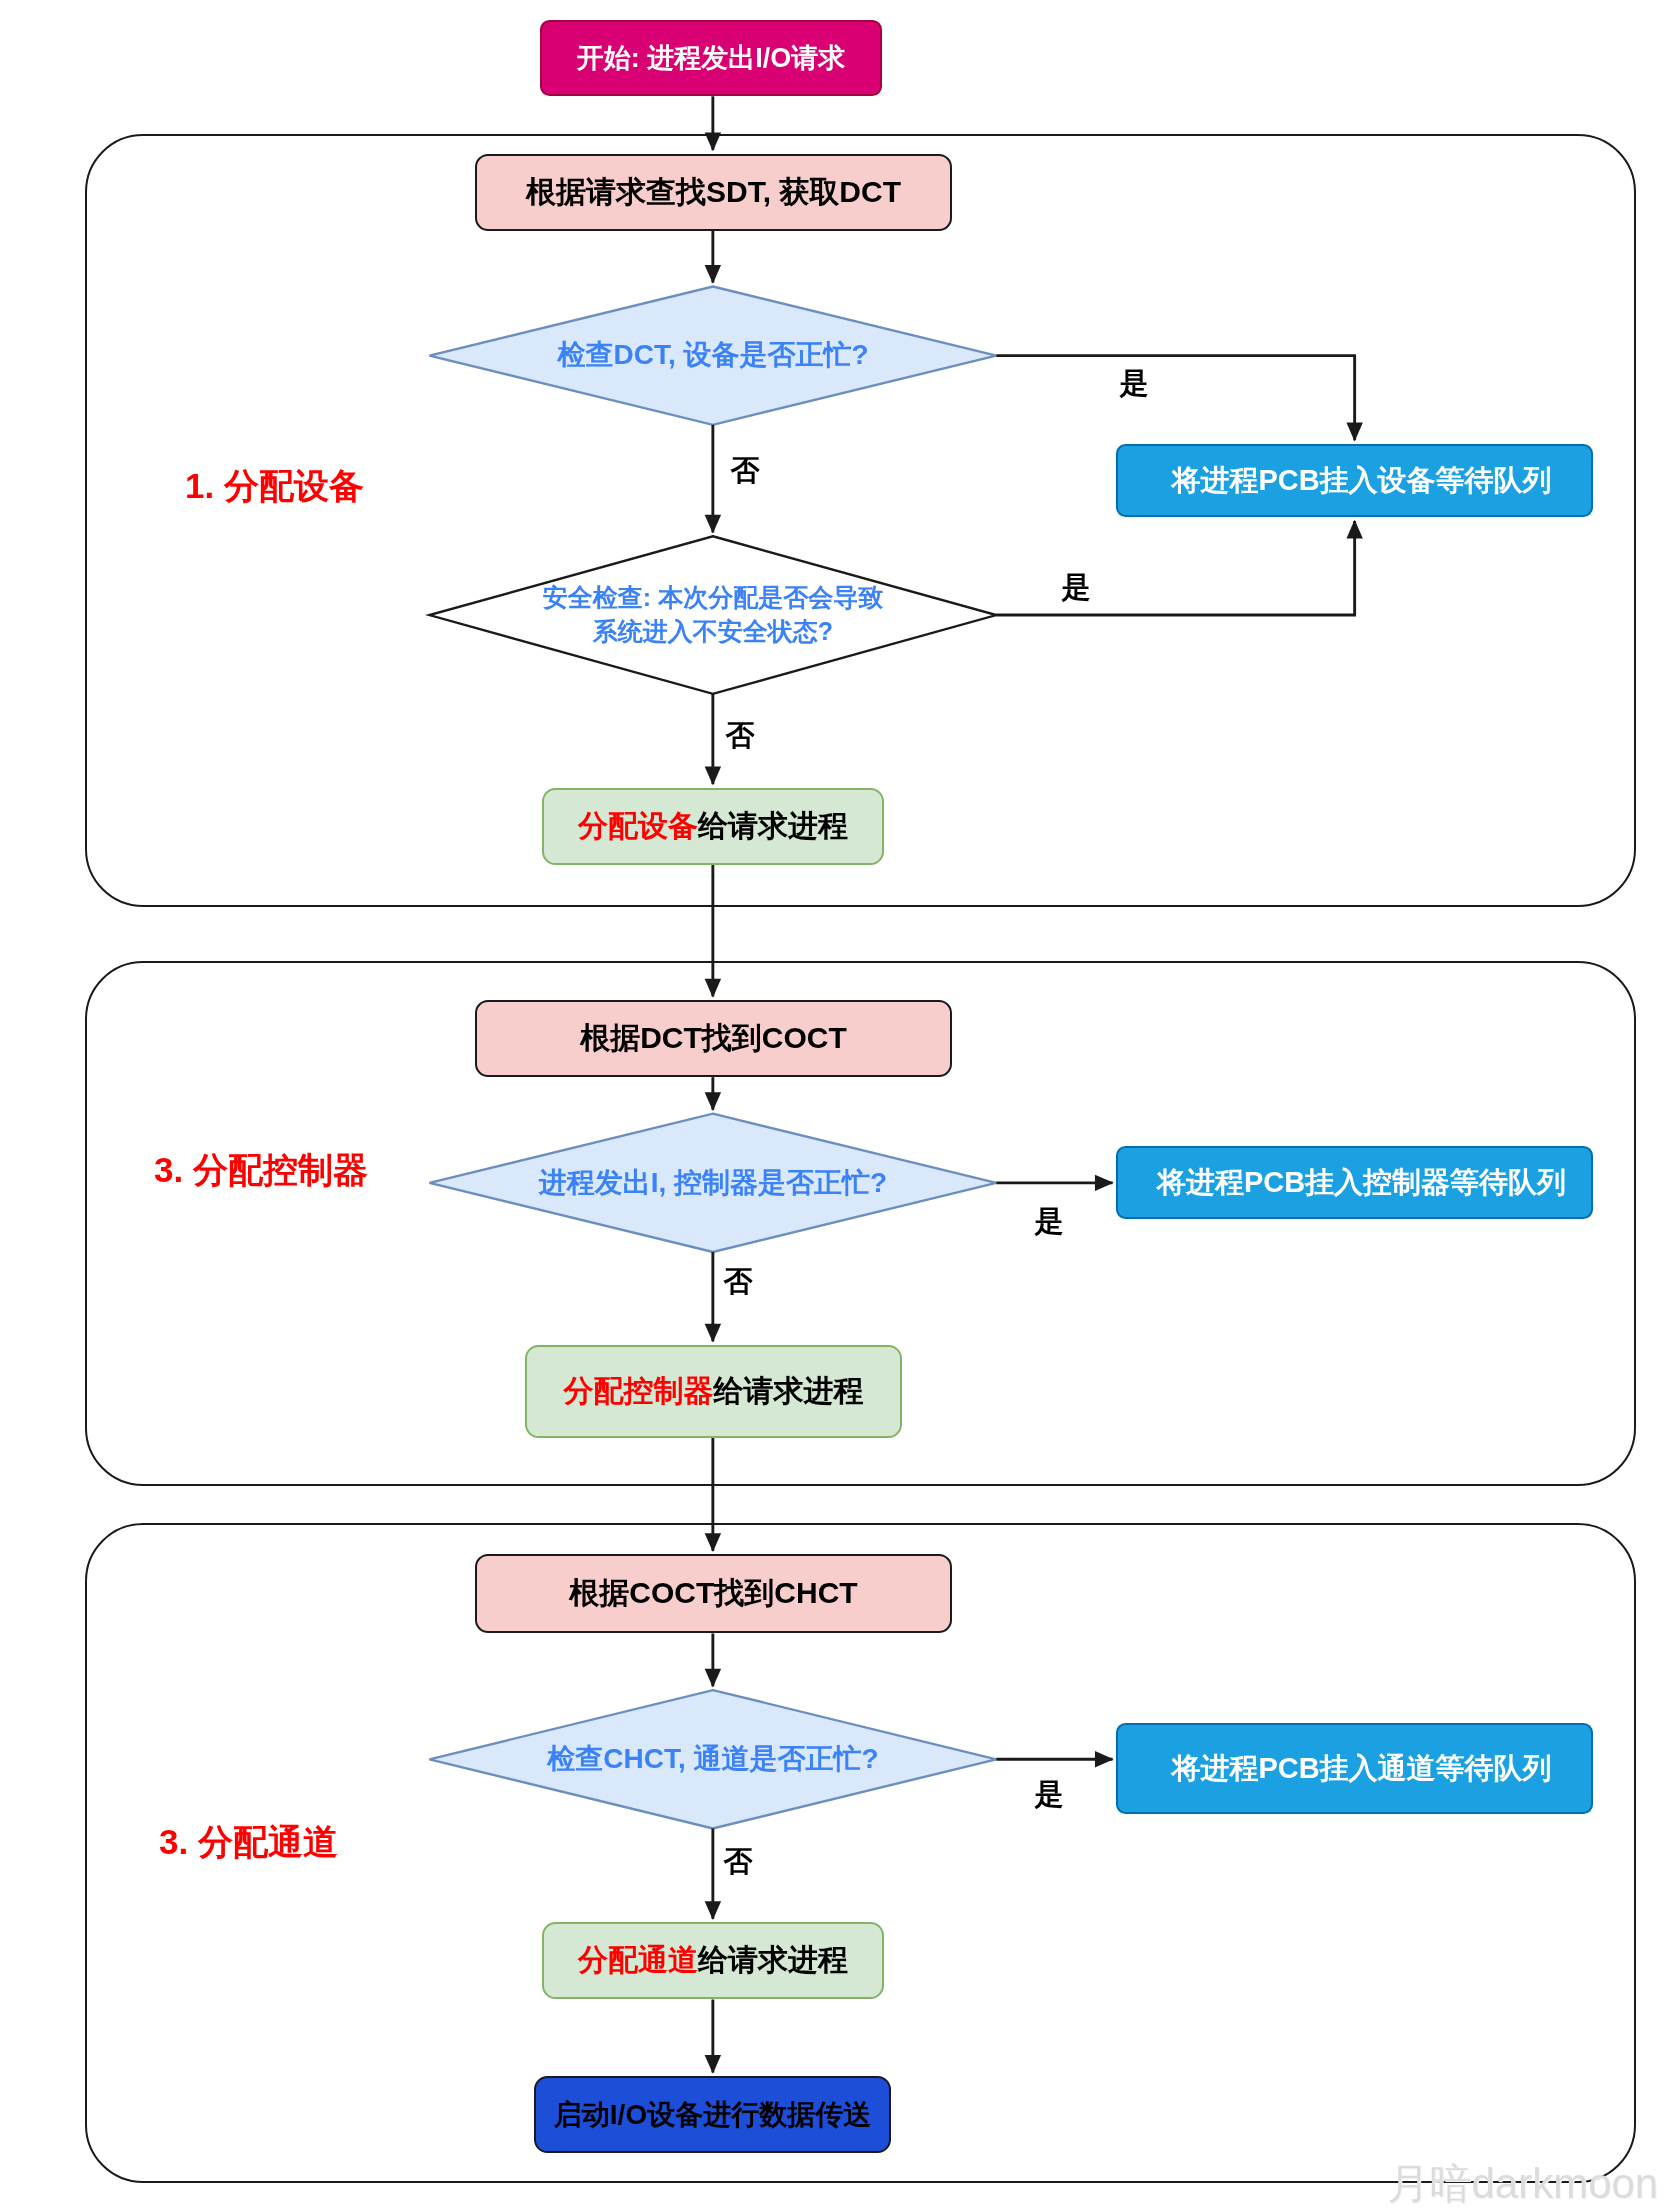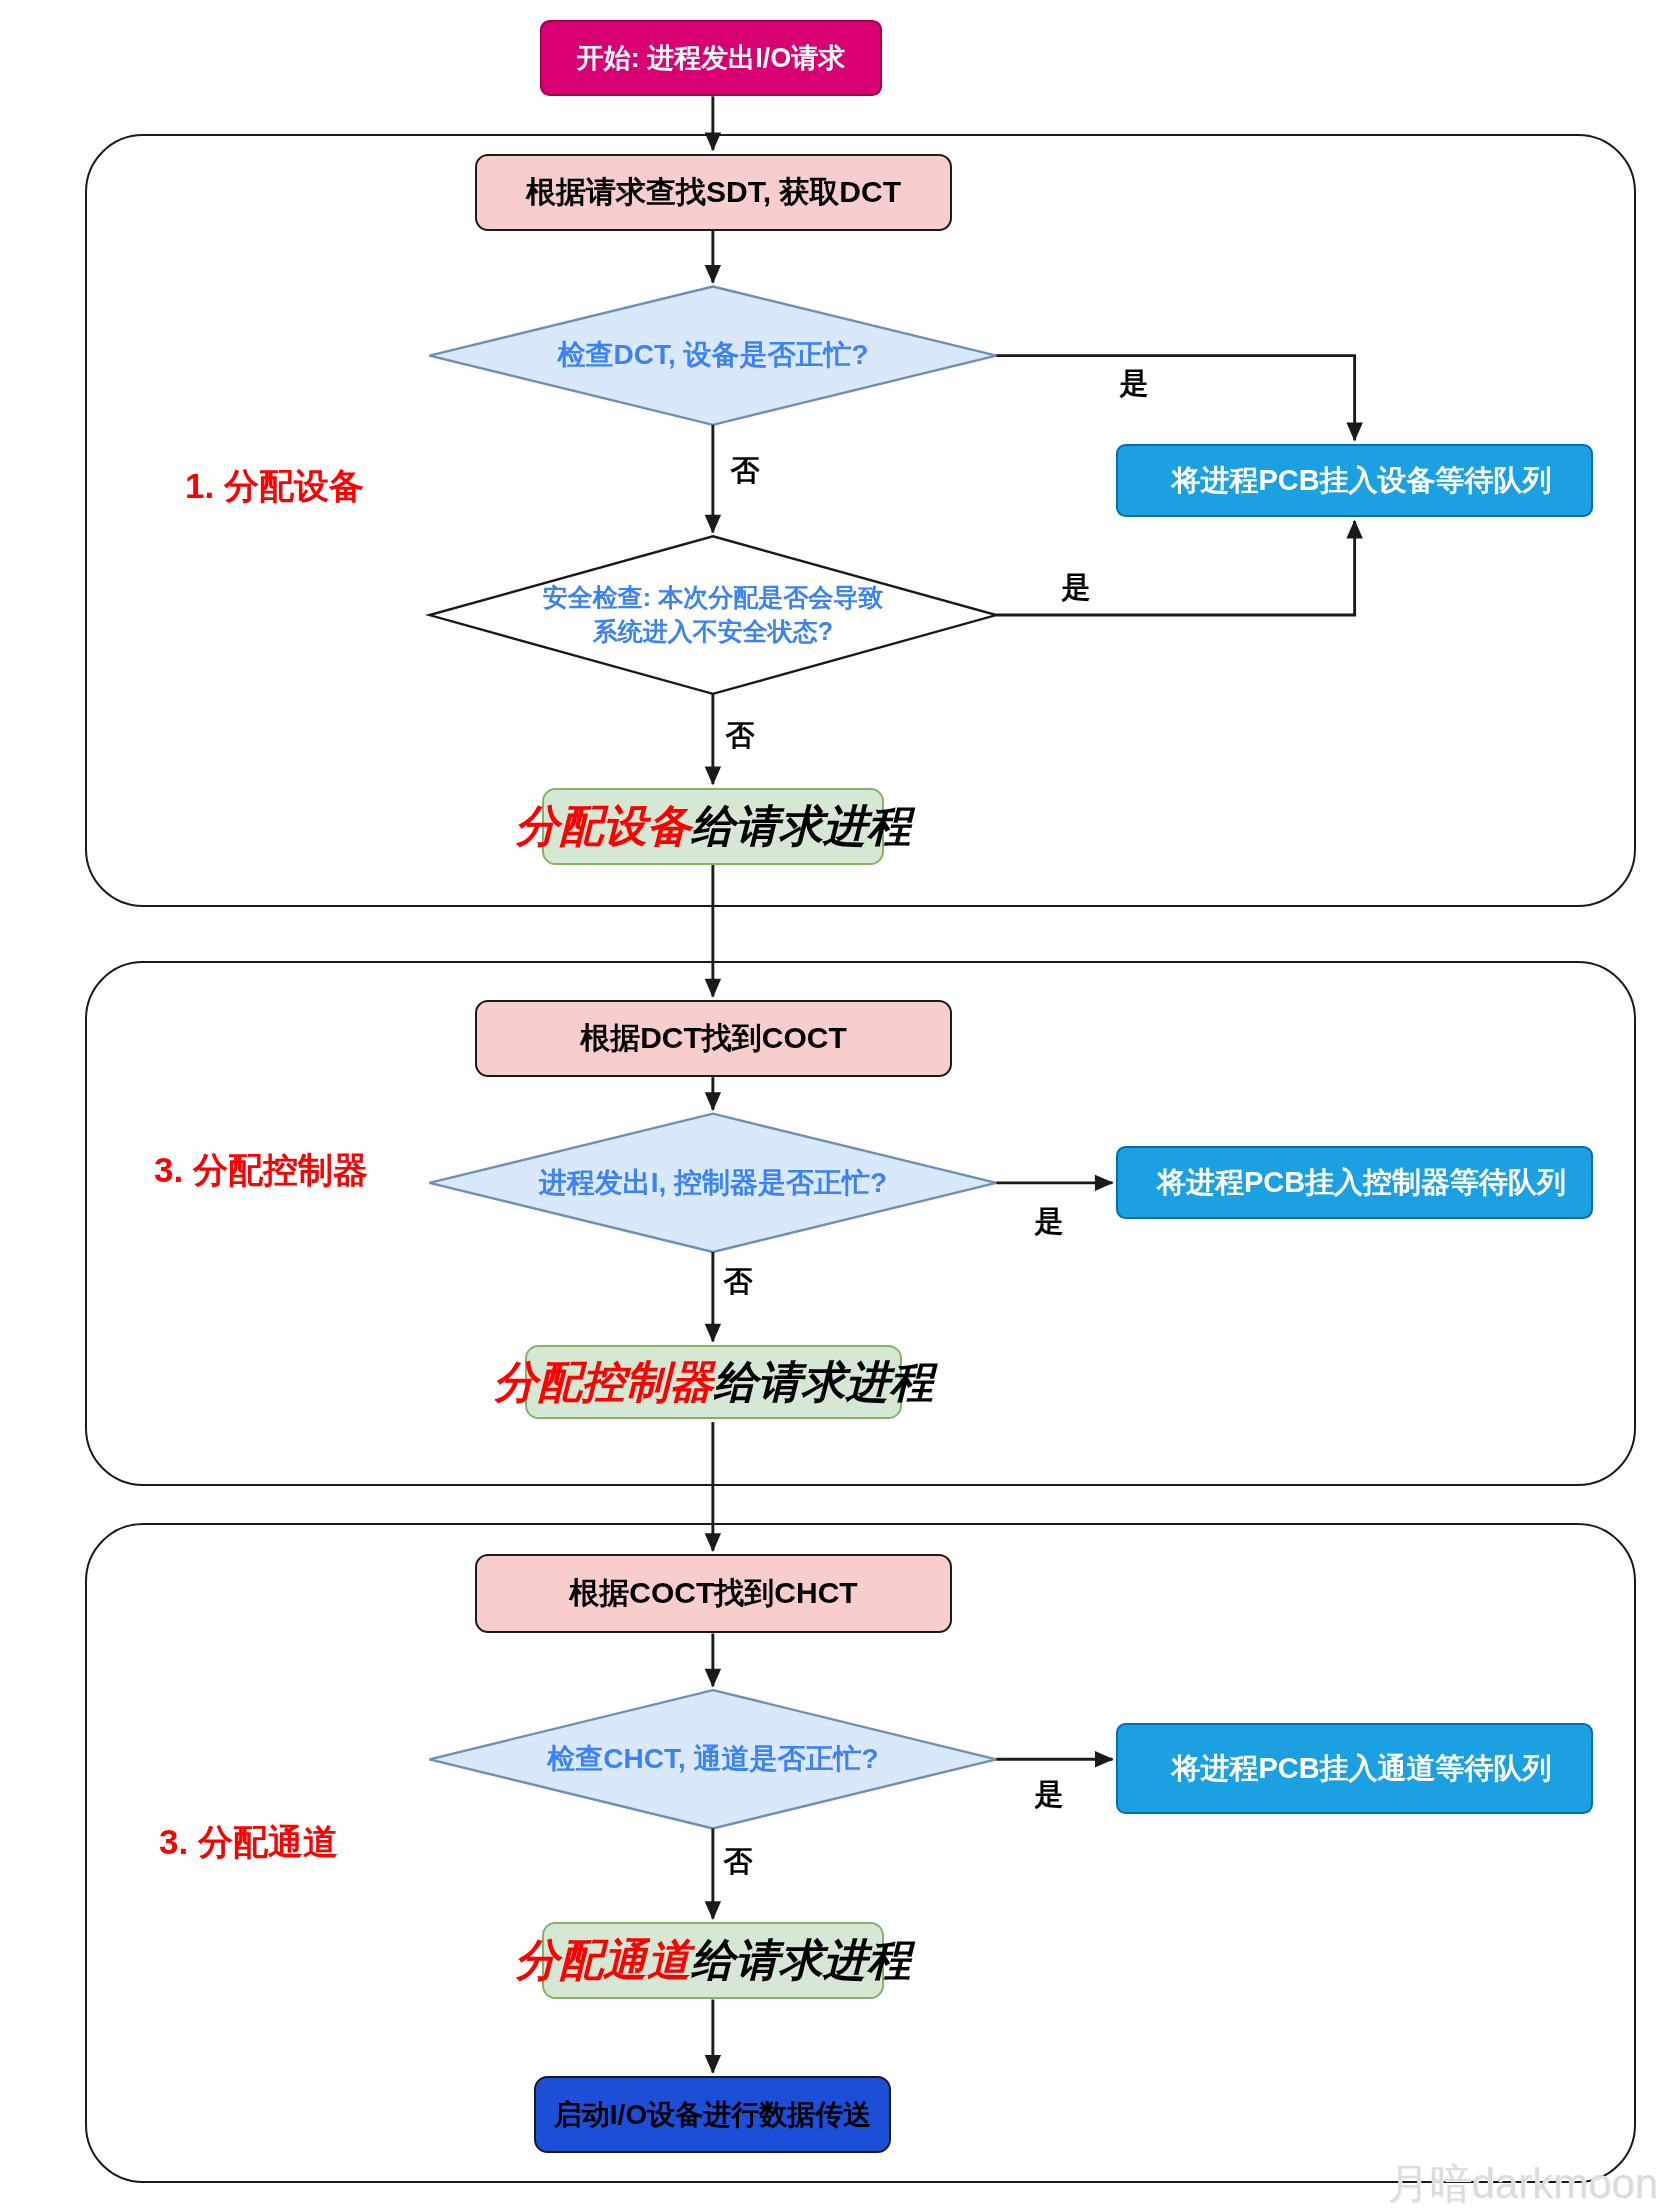--- a/index.html
+++ b/index.html
@@ -5,21 +5,21 @@
   html,body{margin:0;padding:0;background:#fff;}
   body{font-family:"Liberation Sans","DejaVu Sans",sans-serif;}
   .canvas{position:relative;width:1664px;height:2212px;background:#fff;overflow:hidden;}
   .section{position:absolute;border:2.9px solid #1a1a1a;border-radius:58px;background:#fff;}
   .section-title{position:absolute;color:#ff0000;font-size:35px;font-weight:bold;white-space:nowrap;}
   .node{position:absolute;display:flex;align-items:center;justify-content:center;text-align:center;
         font-weight:bold;box-sizing:border-box;white-space:nowrap;}
   .start{background:#d80073;border:2.9px solid #a50040;border-radius:9.6px;color:#fff;font-size:27px;}
   .process{background:#f8cecc;border:2.9px solid #1a1a1a;border-radius:13px;color:#000;font-size:30px;}
   .queue{background:#1ba1e2;border:2.9px solid #006eaf;border-radius:9.6px;color:#fff;font-size:29px;padding-left:14px;}
-  .allocate{background:#d5e8d4;border:2.9px solid #82b366;border-radius:13.4px;color:#000;font-size:44px;font-style:italic;}
+  .allocate{background:#d5e8d4;border:2.9px solid #82b366;border-radius:13.4px;color:#000;font-size:30px;}
   .final{background:#1d4ed8;border:2.9px solid #1a1a1a;border-radius:13.4px;color:#000;font-size:28px;}
   .dtext{position:absolute;display:flex;flex-direction:column;align-items:center;justify-content:center;
          text-align:center;font-weight:bold;color:#3b82f6;transform:translate(-50%,-50%);line-height:1.35;}
   .dtext.main{font-size:28px;}
   .dtext.sec{font-size:25px;}
   .yesno{position:absolute;font-size:29px;font-weight:bold;color:#000;transform:translate(-50%,-50%);}
   .hl{color:#ff0000;}
   .watermark{position:absolute;color:#dcdcdc;font-size:42px;white-space:nowrap;
              text-shadow:1px 1px 0 #f4f4f4;}
   svg.overlay{position:absolute;left:0;top:0;pointer-events:none;}
@@ -77,21 +77,21 @@
     <span>系统进入不安全状态?</span>
   </div>
   <div class="node allocate" style="left:542px;top:788px;width:342px;height:77px;">
     <span class="hl">分配设备</span>
       <span>给请求进程</span>
   </div>
 
   <div class="node process" style="left:475px;top:1000px;width:477px;height:77px;">根据DCT找到COCT</div>
   <div class="dtext main" style="left:713px;top:1183px;">进程发出I, 控制器是否正忙?</div>
   <div class="node queue" style="left:1116px;top:1146px;width:477px;height:73px;">将进程PCB挂入控制器等待队列</div>
-  <div class="node allocate" style="left:525px;top:1345px;width:377px;height:74px;">
+  <div class="node allocate" style="left:525px;top:1345px;width:377px;height:93px;">
     <span class="hl">分配控制器</span>
       <span>给请求进程</span>
   </div>
 
   <div class="node process" style="left:475px;top:1554px;width:477px;height:79px;">根据COCT找到CHCT</div>
   <div class="dtext main" style="left:713px;top:1759px;">检查CHCT, 通道是否正忙?</div>
   <div class="node queue" style="left:1116px;top:1723px;width:477px;height:91px;">将进程PCB挂入通道等待队列</div>
   <div class="node allocate" style="left:542px;top:1922px;width:342px;height:77px;">
     <span class="hl">分配通道</span>
       <span>给请求进程</span>

